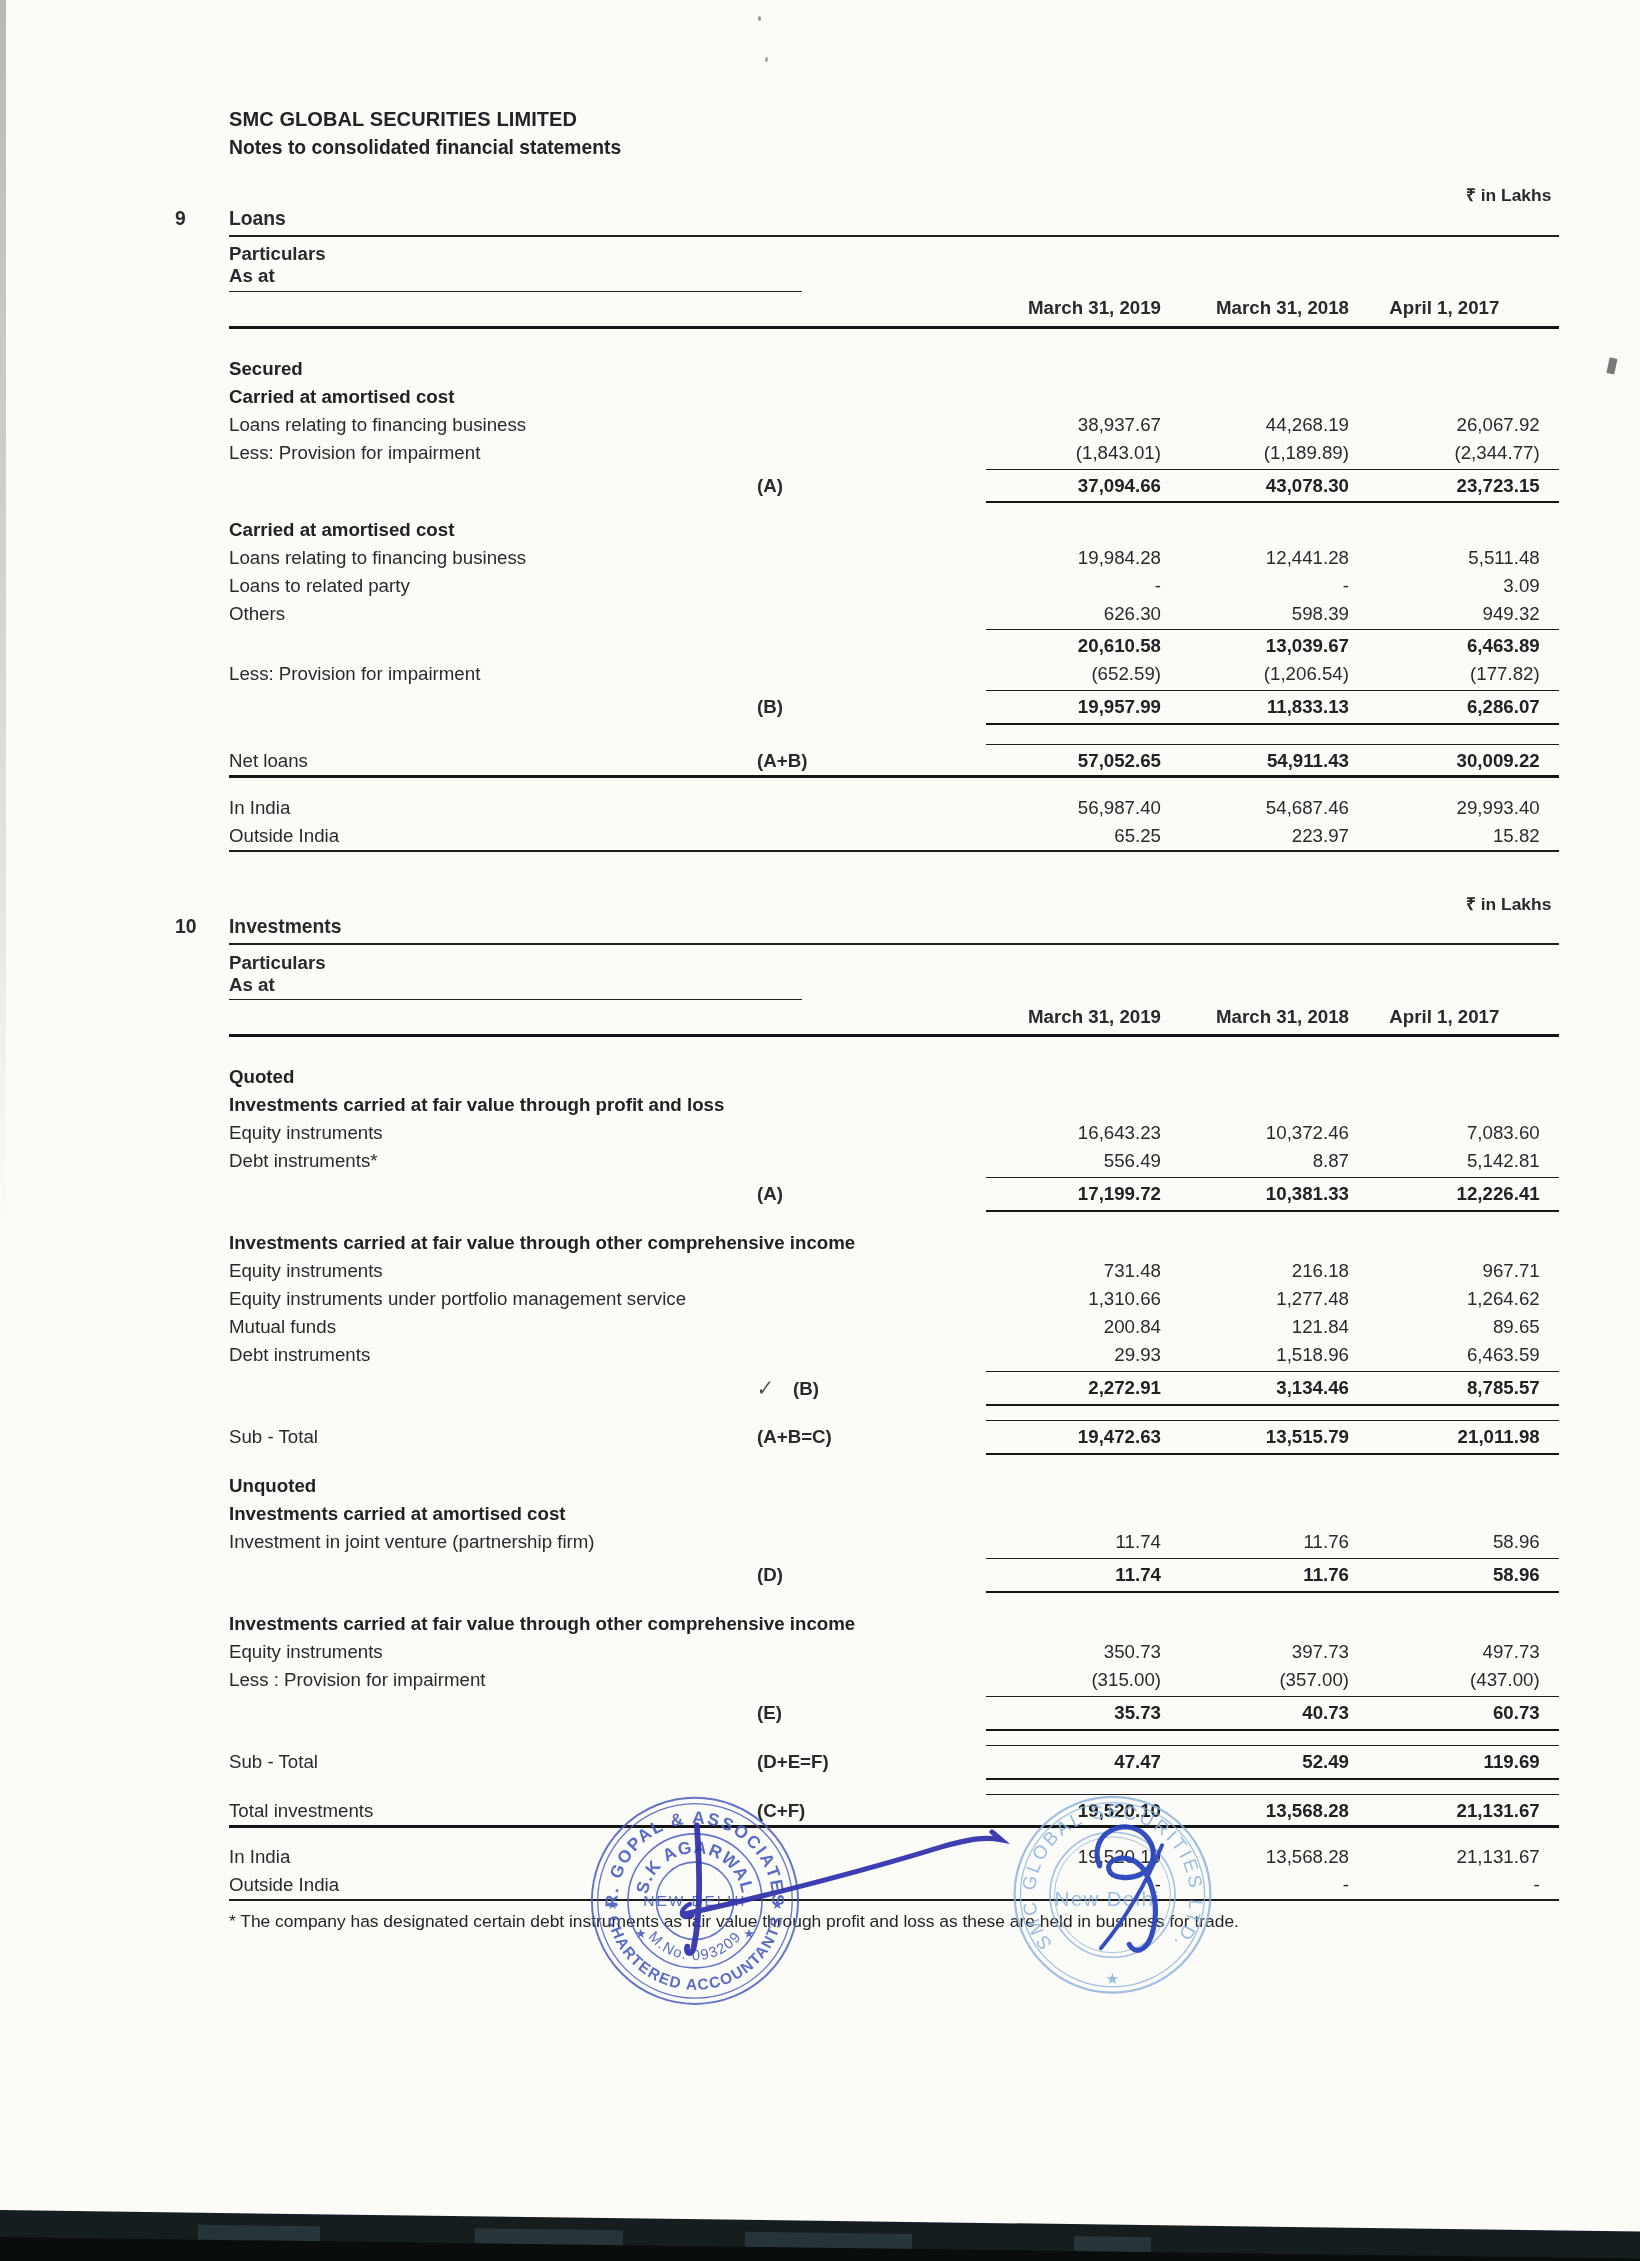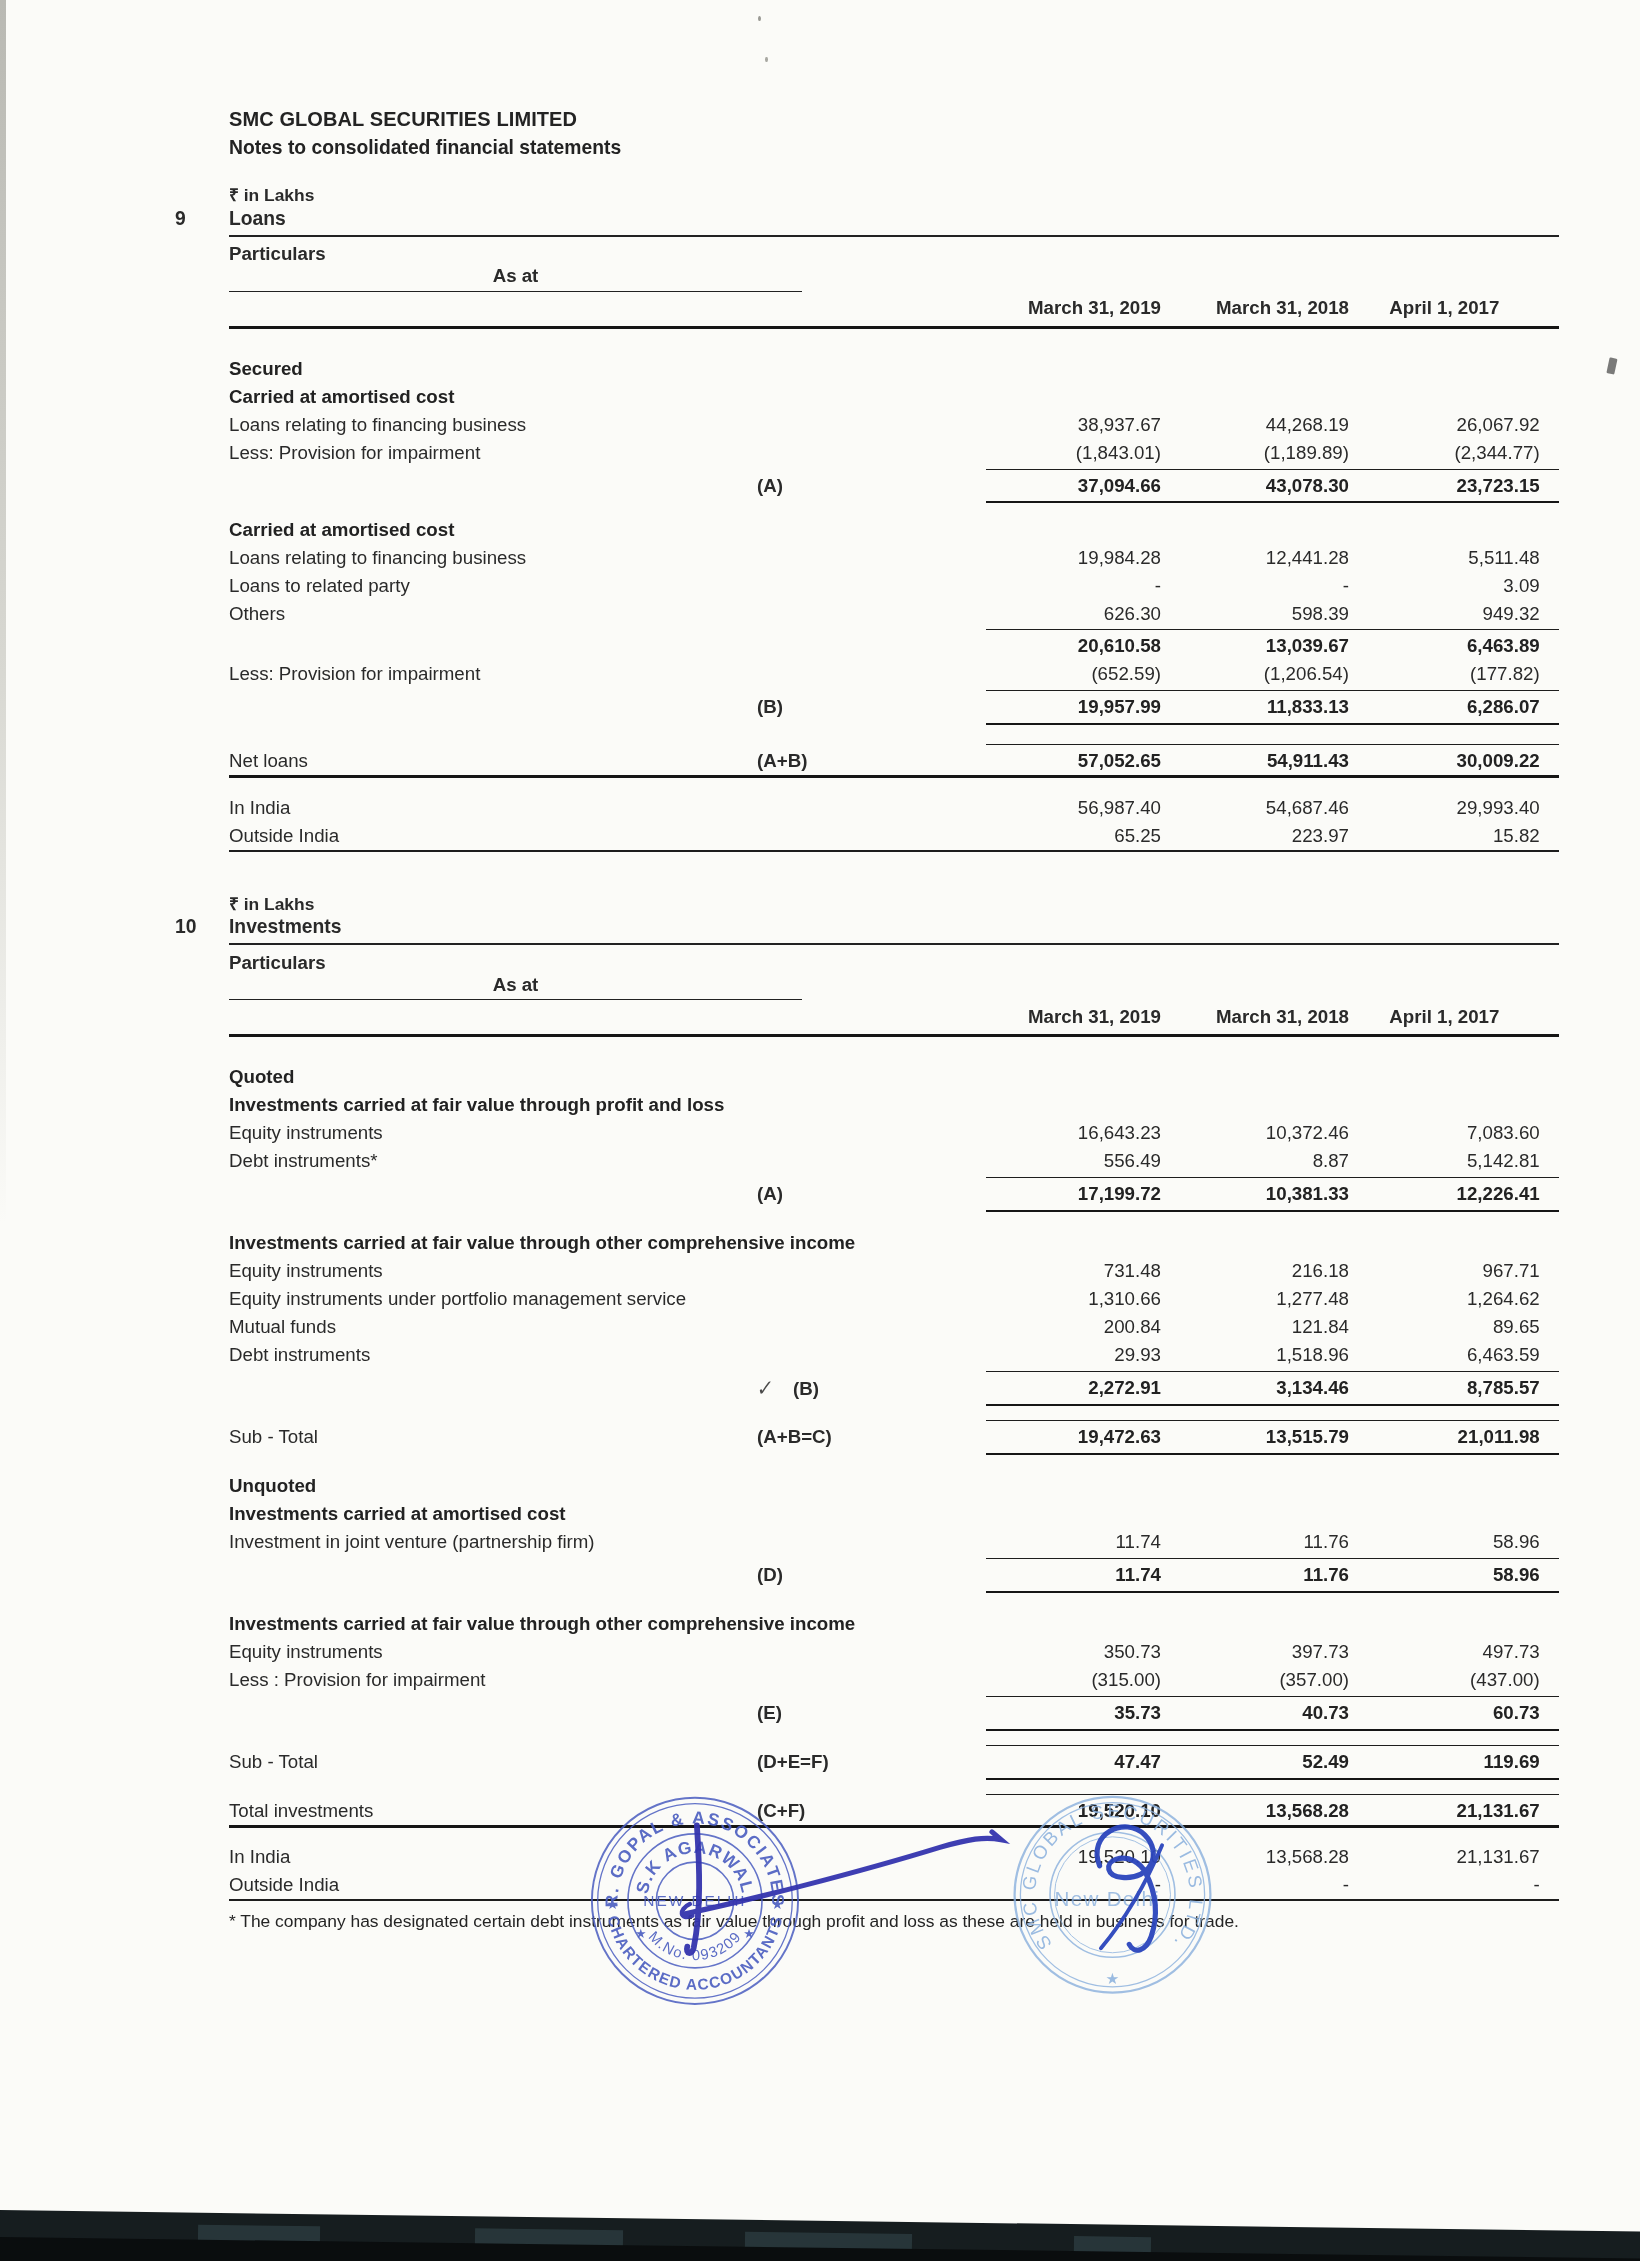--- a/index.html
+++ b/index.html
@@ -1,28 +1,28 @@
 <!DOCTYPE html>
 <html style="font-size:10.3px"><head>
 <meta charset="utf-8">
 <style>
   html,body{margin:0;padding:0;background:#8a8a86;}
   #page{position:relative;width:1640px;height:2261px;background:#fbfbf8;overflow:hidden;
         font-family:"Liberation Sans",sans-serif;color:#2a2a2a;padding-left:37px;}
   .doc{position:absolute;left:229px;top:0;width:1330px;}
   .company{margin-top:108px;font-size:20px;font-weight:bold;color:#232323;letter-spacing:0.1px;}
   .subtitle{margin-top:6.4px;font-size:19.3px;font-weight:bold;color:#232323;}
-  .curnote{margin-top:23px;font-size:17.4px;font-weight:bold;padding-right:7.7px;}
+  .curnote{margin-top:23px;text-align:right;font-size:17.4px;font-weight:bold;padding-right:7.7px;}
   .curnote.second{margin-top:39px;}
   .sechead{position:relative;font-size:19.3px;font-weight:bold;border-bottom:2.6px solid #222;
            padding-bottom:5.2px;margin-top:1.3px;}
   .secnum{position:absolute;left:-54px;top:0;font-weight:bold;}
   .theadtop{display:flex;align-items:flex-start;font-weight:bold;font-size:18.7px;padding-top:6.4px;flex-direction:column;}
   .theadtop .plabel{flex:1;}
-  .asat{width:573px;text-align:center;border-bottom:1.9px solid #222;padding-bottom:3.9px;}
+  .asat{width:573px;border-bottom:1.9px solid #222;padding-bottom:3.9px;}
   .datesrow{display:flex;margin-left:757px;font-weight:bold;font-size:18.7px;padding:5.2px 0 6.4px 0;}
   .dc1{width:175px;text-align:right;}
   .dc2{width:188px;text-align:right;}
   .dc3{width:210px;text-align:center;padding-right:19.3px;box-sizing:border-box;}
   .fullrule{border-top:2.6px solid #1d1d1d;height:0;}
   .fullrule.thick{border-top:3.2px solid #151515;}
   .numrule{border-top:1.9px solid #1d1d1d;height:0;margin:1.9px 0 1.9px 757px;}
   .numrule.nr4{border-top-width:2.6px;border-top-color:#161616;}
   .row{display:flex;align-items:center;height:28px;font-size:18.7px;}
   .lbl{width:528px;}

